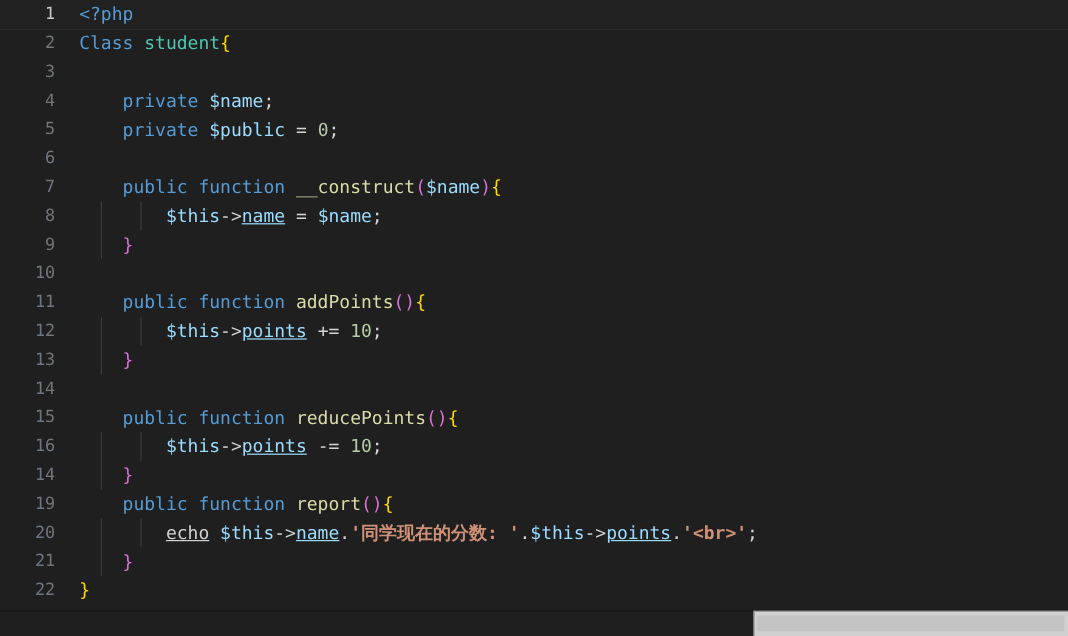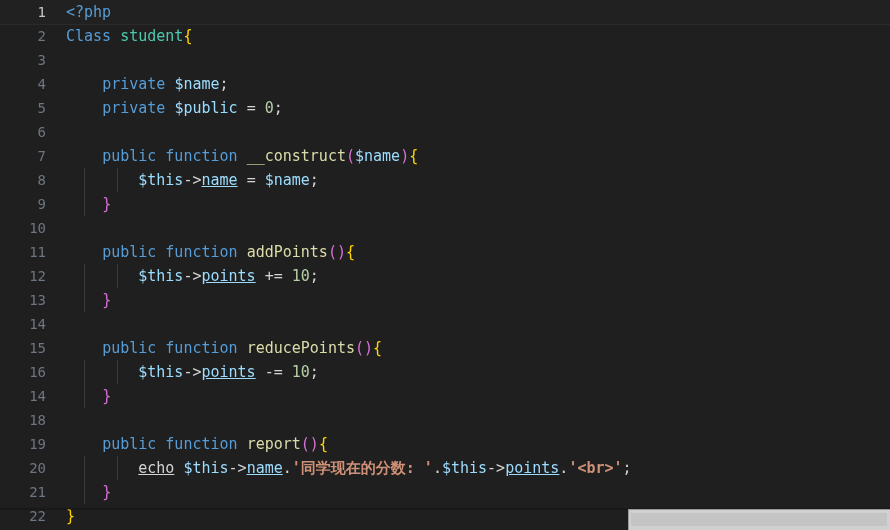--- a/index.html
+++ b/index.html
@@ -146,21 +146,20 @@
       <div class="line"><div class="gutter">8</div><div class="content"><span class="guide g1"></span><span class="guide g2"></span><span class="tok-plain">        </span><span class="tok-var">$this</span><span class="tok-plain">-&gt;</span><span class="tok-prop">name</span><span class="tok-plain"> </span><span class="tok-op">=</span><span class="tok-plain"> </span><span class="tok-var">$name</span><span class="tok-plain">;</span></div></div>
       <div class="line"><div class="gutter">9</div><div class="content"><span class="guide g1"></span><span class="tok-plain">    </span><span class="tok-brace-m">}</span></div></div>
       <div class="line"><div class="gutter">10</div><div class="content"></div></div>
       <div class="line"><div class="gutter">11</div><div class="content"><span class="tok-plain">    </span><span class="tok-keyword">public</span><span class="tok-plain"> </span><span class="tok-keyword">function</span><span class="tok-plain"> </span><span class="tok-func">addPoints</span><span class="tok-paren-m">(</span><span class="tok-paren-m">)</span><span class="tok-brace-y">{</span></div></div>
       <div class="line"><div class="gutter">12</div><div class="content"><span class="guide g1"></span><span class="guide g2"></span><span class="tok-plain">        </span><span class="tok-var">$this</span><span class="tok-plain">-&gt;</span><span class="tok-prop">points</span><span class="tok-plain"> </span><span class="tok-op">+=</span><span class="tok-plain"> </span><span class="tok-num">10</span><span class="tok-plain">;</span></div></div>
       <div class="line"><div class="gutter">13</div><div class="content"><span class="guide g1"></span><span class="tok-plain">    </span><span class="tok-brace-m">}</span></div></div>
       <div class="line"><div class="gutter">14</div><div class="content"></div></div>
       <div class="line"><div class="gutter">15</div><div class="content"><span class="tok-plain">    </span><span class="tok-keyword">public</span><span class="tok-plain"> </span><span class="tok-keyword">function</span><span class="tok-plain"> </span><span class="tok-func">reducePoints</span><span class="tok-paren-m">(</span><span class="tok-paren-m">)</span><span class="tok-brace-y">{</span></div></div>
       <div class="line"><div class="gutter">16</div><div class="content"><span class="guide g1"></span><span class="guide g2"></span><span class="tok-plain">        </span><span class="tok-var">$this</span><span class="tok-plain">-&gt;</span><span class="tok-prop">points</span><span class="tok-plain"> </span><span class="tok-op">-=</span><span class="tok-plain"> </span><span class="tok-num">10</span><span class="tok-plain">;</span></div></div>
       <div class="line"><div class="gutter">14</div><div class="content"><span class="guide g1"></span><span class="tok-plain">    </span><span class="tok-brace-m">}</span></div></div>
-      <div class="line"><div class="gutter">18</div><div class="content"></div></div>
       <div class="line"><div class="gutter">19</div><div class="content"><span class="tok-plain">    </span><span class="tok-keyword">public</span><span class="tok-plain"> </span><span class="tok-keyword">function</span><span class="tok-plain"> </span><span class="tok-func">report</span><span class="tok-paren-m">(</span><span class="tok-paren-m">)</span><span class="tok-brace-y">{</span></div></div>
       <div class="line"><div class="gutter">20</div><div class="content"><span class="guide g1"></span><span class="guide g2"></span><span class="tok-plain">        </span><span class="tok-echo">echo</span><span class="tok-plain"> </span><span class="tok-var">$this</span><span class="tok-plain">-&gt;</span><span class="tok-prop">name</span><span class="tok-plain">.</span><span class="tok-string">'同学现在的分数: '</span><span class="tok-plain">.</span><span class="tok-var">$this</span><span class="tok-plain">-&gt;</span><span class="tok-prop">points</span><span class="tok-plain">.</span><span class="tok-string">'&lt;br&gt;'</span><span class="tok-plain">;</span></div></div>
       <div class="line"><div class="gutter">21</div><div class="content"><span class="guide g1"></span><span class="tok-plain">    </span><span class="tok-brace-m">}</span></div></div>
       <div class="line"><div class="gutter">22</div><div class="content"><span class="tok-brace-y">}</span></div></div>
     </div>
 
   <div class="bottom-shadow"></div>
   <div class="bottom-strip">
     <div class="bottom-strip-inner"></div>
   </div>

